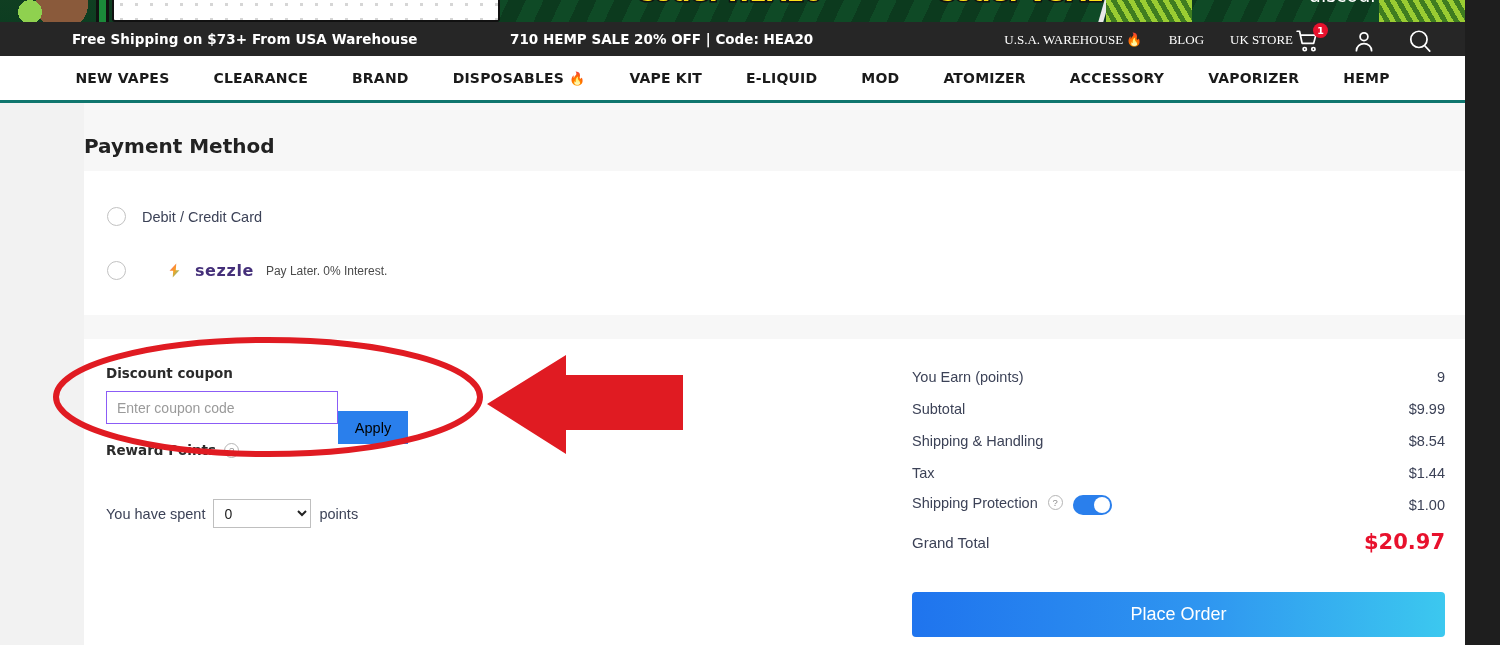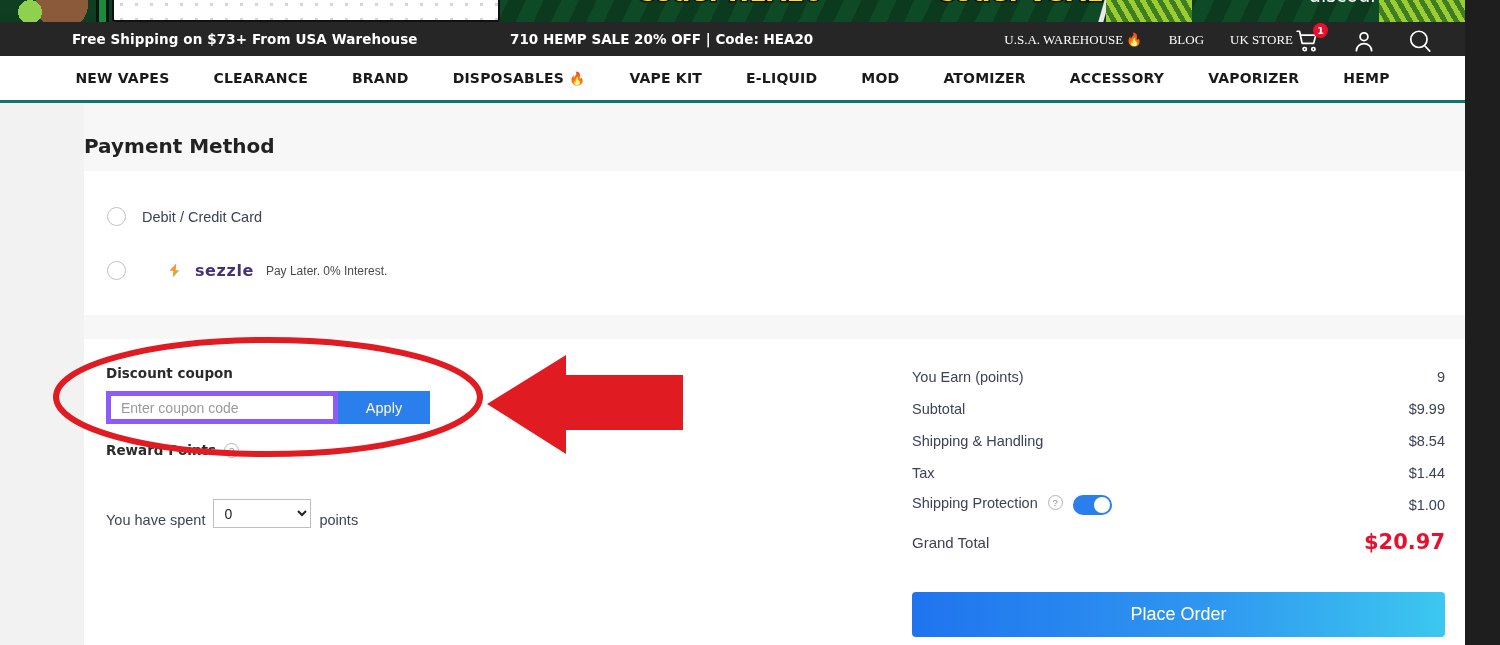--- a/index.html
+++ b/index.html
@@ -156,48 +156,48 @@
   }
 
   
   .coupon-label {
     position: absolute; left: 22px; top: 26px;
     font-size: 13.5px; font-weight: bold; color: #2b2b2b;
     font-family: "DejaVu Sans", sans-serif;
   }
   .coupon-row { position: absolute; left: 22px; top: 52px; display: flex; }
   .coupon-input {
-    width: 232px; height: 33px; border: 5px solid #8b5cf6; background: #fff;
+    width: 232px; height: 33px; border: 1px solid #8b5cf6; background: #fff;
     padding: 0 10px; font-size: 14px; color: #333; outline: none;
     font-family: "Liberation Sans", sans-serif;
   }
   .coupon-input::placeholder { color: #9a9a9a; }
   .apply-btn {
-    width: 92px; height: 33px; border: none; background: #2a7fec; color: #fef9c3;
-    font-size: 14.5px; cursor: pointer; font-family: "Liberation Sans", sans-serif;
+    width: 70px; height: 33px; border: none; background: #2a7fec; color: #000000;
+    font-size: 14.5px; cursor: pointer; font-family: "Liberation Sans", sans-serif; margin-top: 20px;
   }
   .rp-title {
     position: absolute; left: 22px; top: 103px;
     display: flex; align-items: center; gap: 8px;
     font-size: 13.5px; font-weight: bold; color: #2b2b2b;
     font-family: "DejaVu Sans", sans-serif;
   }
   .help-dot {
     width: 15px; height: 15px; border-radius: 50%; border: 1px solid #b5b5b5;
     color: #8d8d8d; font-size: 9.5px; font-weight: normal;
     display: flex; align-items: center; justify-content: center;
     font-family: "Liberation Sans", sans-serif;
   }
   .rp-avail {
     position: absolute; left: 22px; top: 131px;
     font-size: 14.5px; color: #3c4257;
   }
   .rp-spend {
     position: absolute; left: 22px; top: 160px;
-    display: flex; align-items: flex-end; gap: 8px;
+    display: flex; align-items: center; gap: 8px;
     font-size: 14.5px; color: #3c4257;
   }
   .rp-select {
     width: 98px; height: 29px; border: 1px solid #bfbfbf; background: #fff;
     font-size: 14px; color: #222; padding: 0 6px;
     font-family: "Liberation Sans", sans-serif;
   }
 
   
   .summary { position: absolute; left: 828px; top: 22px; width: 533px; }

